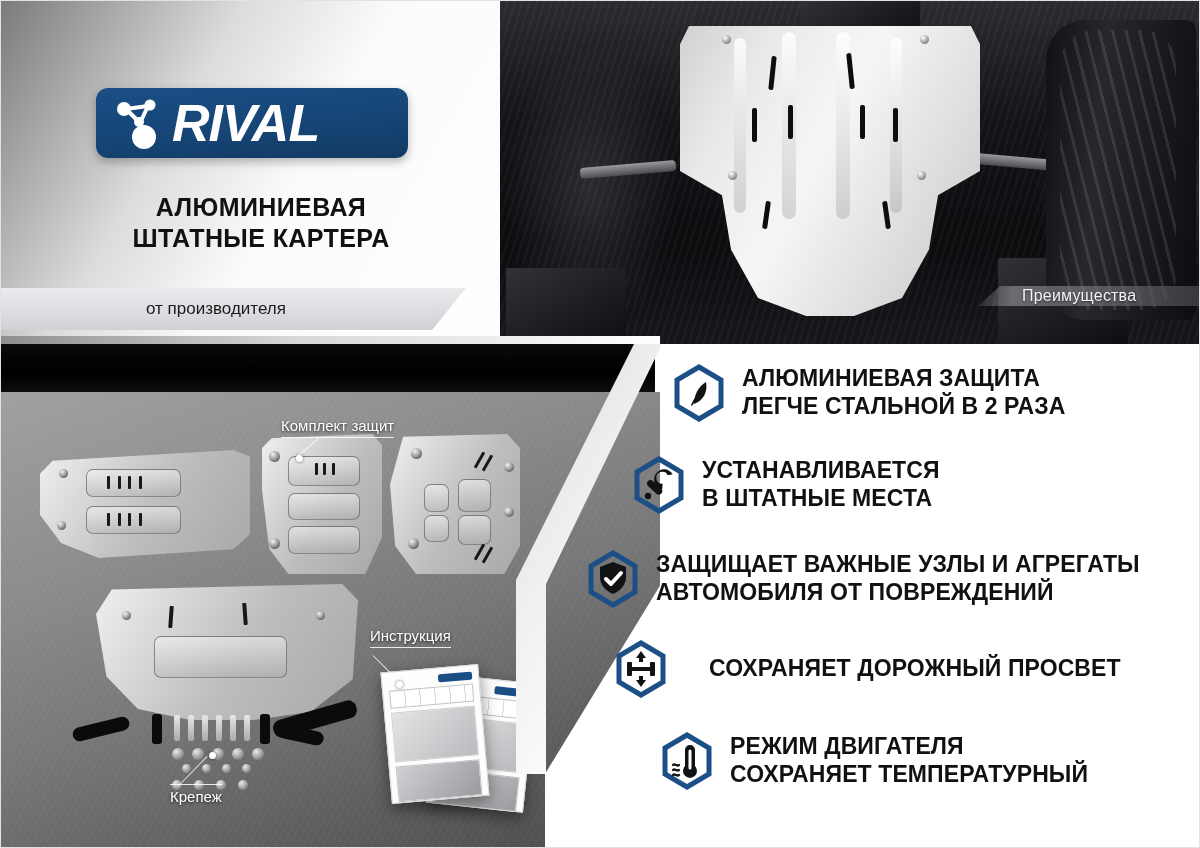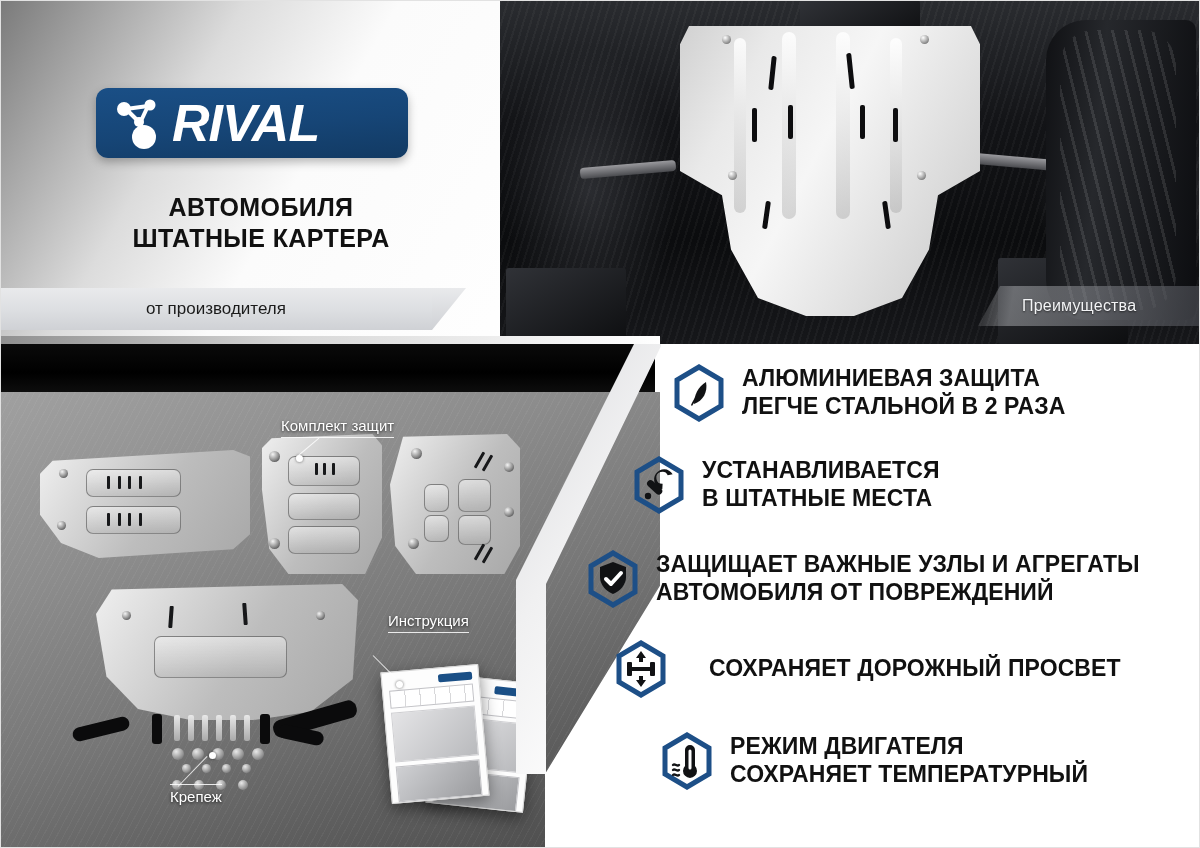--- a/index.html
+++ b/index.html
@@ -72,21 +72,21 @@
   .plate-hero .rib{
     position:absolute;background:linear-gradient(180deg,rgba(255,255,255,.85),rgba(150,150,150,.35));
     border-radius:30px;
   }
   .plate-hero .slot{position:absolute;background:#0d0d0f;border-radius:2px;}
   .plate-hero .bolt{position:absolute;width:9px;height:9px;border-radius:50%;
     background:radial-gradient(circle at 35% 30%,#ffffff,#9a9a9a 60%,#4c4c4c);}
 
   
   .adv-ribbon{
-    position:absolute;left:978px;top:286px;width:222px;height:40px;
+    position:absolute;left:978px;top:286px;width:222px;height:20px;
     background:linear-gradient(100deg,rgba(255,255,255,.06) 0%,rgba(190,192,196,.45) 16%,rgba(120,122,128,.62) 55%,rgba(70,72,78,.72) 100%);
     clip-path:polygon(22px 0,100% 0,100% 100%,0 100%);
     display:flex;align-items:center;
   }
   .adv-ribbon span{
     color:#f3f4f6;font-size:16px;letter-spacing:.2px;padding-left:44px;
     text-shadow:0 1px 2px rgba(0,0,0,.6);
   }
 
   
@@ -278,21 +278,21 @@
       <line x1="30" y1="30" x2="33" y2="42" stroke="#ffffff" stroke-width="5"></line>
       <circle cx="14" cy="16" r="7" fill="#ffffff"></circle>
       <circle cx="40" cy="12" r="5.5" fill="#ffffff"></circle>
       <circle cx="29" cy="29" r="5" fill="#ffffff"></circle>
       <circle cx="34" cy="44" r="12" fill="#ffffff"></circle>
     </svg>
     <span class="logo-word">RIVAL</span>
   </div>
 
   <div class="tl-title">
-    <div>АВТОМОБИЛЯ</div>
+    <div>АЛЮМИНИЕВАЯ</div>
     <div>ШТАТНЫЕ КАРТЕРА</div>
   </div>
 
   <div class="tl-sub-band">
     <span>от производителя</span>
   </div>
   <div class="tl-sub-wedge"></div>
 
   <div class="sep-light"></div>
   <div class="sep-dark"></div>
@@ -406,21 +406,21 @@
 
   <div class="leaddot" style="left:209px;top:752px;"></div>
   <div class="leader" style="left:178px;top:786px;width:42px;transform:rotate(-46deg);"></div>
   <div class="callout" style="left:170px;top:784px;">
     <span class="bar" style="margin-bottom:3px;margin-top:0;"></span>
     <span>Крепеж</span>
   </div>
 
   <div class="leaddot" style="left:396px;top:681px;"></div>
   <div class="leader" style="left:373px;top:655px;width:32px;transform:rotate(45deg);"></div>
-  <div class="callout" style="left:370px;top:612px;margin-left:18px;">
+  <div class="callout" style="left:370px;top:627px;">
     <span>Инструкция</span>
     <span class="bar"></span>
   </div>
 
   <div class="rpanel-edge"></div>
   <div class="rpanel"></div>
 
   <div class="features">
 
     <div class="feat f1">

